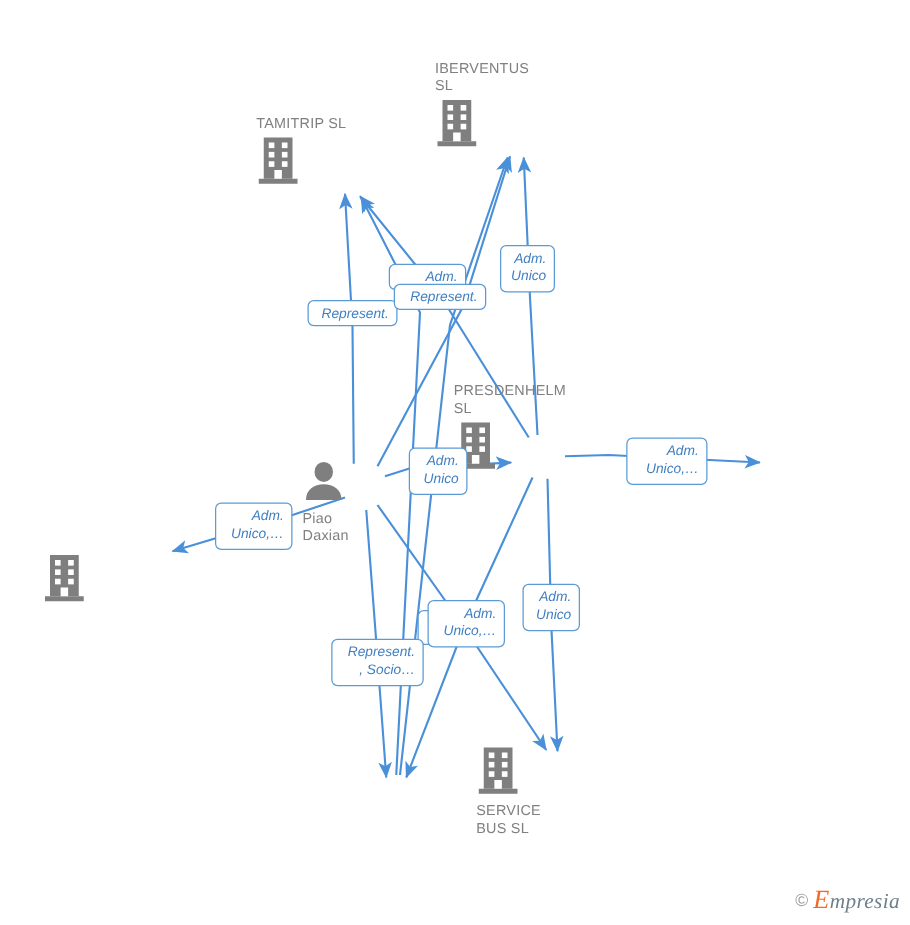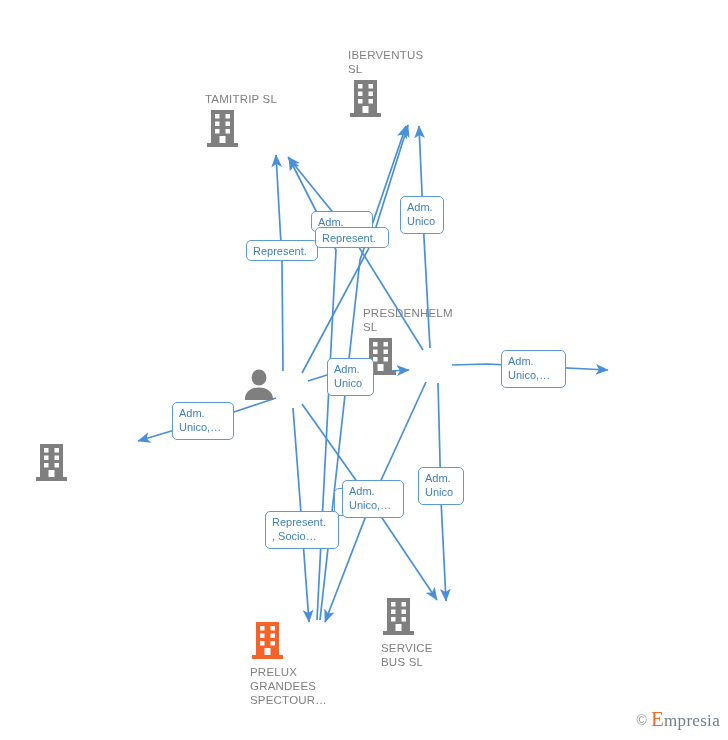--- a/index.html
+++ b/index.html
@@ -13,27 +13,27 @@
     font-size:11.5px;color:#808080;line-height:14px;
     font-family:"Liberation Sans",sans-serif;letter-spacing:.2px;
     white-space:pre-line;
   }
   .node .caption.above{margin-bottom:2px;}
   .node .caption.below{margin-top:1px;}
 
   .elabel{
     position:absolute;background:#ffffff;border:1.4px solid #5b9bd5;
     border-radius:5px;color:#3f7fc1;font-size:11px;line-height:14px;
-    font-family:"Liberation Sans",sans-serif;text-align:left;
-    padding:3px 6px;white-space:pre-line;box-sizing:border-box;
+    font-family:"Liberation Sans",sans-serif;text-align:right;
+    padding:3px 6px;white-space:pre-line;box-sizing:border-box;font-style:italic;
   }
 
   #watermark{position:absolute;right:8px;bottom:8px;display:flex;align-items:center;gap:4px;}
   #watermark .cmark{color:#9a9a9a;font-size:14px;}
-  #watermark .wordmark{font-family:"Liberation Serif",serif;font-size:17px;color:#6d7f8b;letter-spacing:.3px;}
+  #watermark .wordmark{font-family:"Liberation Serif",serif;font-style:italic;font-size:17px;color:#6d7f8b;letter-spacing:.3px;}
   #watermark .wordmark .cap{color:#f26a25;font-size:21px;}
 </style>
 </head>
 <body>
 
 <div id="stage">
 
   <svg id="edges" viewBox="0 0 728 740">
     <defs>
       <marker id="ah" markerWidth="9" markerHeight="9" refX="7.2" refY="3.2" orient="auto" markerUnits="strokeWidth">
@@ -154,20 +154,22 @@
 
   <div class="node" style="left:242px;top:368px;width:100px;">
     <span class="glyph">
       <svg width="34" height="34" viewBox="0 0 34 34">
           <g fill="#7f7f7f">
         <ellipse cx="17" cy="9.5" rx="7.4" ry="8"></ellipse>
         <path d="M2.8,32 C2.8,23.6 9.2,19.4 17,19.4 C24.8,19.4 31.2,23.6 31.2,32 Z"></path>
       </g>
         </svg>
     </span>
+    <div class="caption below">Piao
+Daxian</div>
   </div>
 
   <div class="node" style="left:381px;top:596px;width:130px;">
     <span class="glyph">
       <svg width="35" height="40" viewBox="0 0 35 40">
           <g fill="#7f7f7f">
         <rect x="6" y="2" width="23" height="33"></rect>
             <rect x="2" y="35" width="31" height="4"></rect>
         <g fill="#ffffff">
               <rect x="10" y="6" width="4.5" height="4.5"></rect>
@@ -178,42 +180,20 @@
               <rect x="20.5" y="21" width="4.5" height="4.5"></rect>
         <rect x="14.5" y="28" width="6" height="7"></rect>
             </g>
       </g>
         </svg>
     </span>
     <div class="caption below">SERVICE
 BUS  SL</div>
   </div>
 
-  <div class="node" style="left:250px;top:620px;width:130px;">
-    <span class="glyph">
-      <svg width="35" height="40" viewBox="0 0 35 40">
-          <g fill="#f4642a">
-        <rect x="6" y="2" width="23" height="33"></rect>
-            <rect x="2" y="35" width="31" height="4"></rect>
-        <g fill="#ffffff">
-              <rect x="10" y="6" width="4.5" height="4.5"></rect>
-              <rect x="20.5" y="6" width="4.5" height="4.5"></rect>
-        <rect x="10" y="13.5" width="4.5" height="4.5"></rect>
-              <rect x="20.5" y="13.5" width="4.5" height="4.5"></rect>
-        <rect x="10" y="21" width="4.5" height="4.5"></rect>
-              <rect x="20.5" y="21" width="4.5" height="4.5"></rect>
-        <rect x="14.5" y="28" width="6" height="7"></rect>
-            </g>
-      </g>
-        </svg>
-    </span>
-    <div class="caption below">PRELUX
-GRANDEES
-SPECTOUR…</div>
-  </div>
 
   <div class="elabel" style="left:246px;top:240px;width:72px;height:21px;">Represent.</div>
   <div class="elabel" style="left:311px;top:211px;width:62px;height:21px;">Adm.</div>
   <div class="elabel" style="left:315px;top:227px;width:74px;height:21px;">Represent.</div>
   <div class="elabel" style="left:400px;top:196px;width:44px;height:38px;">Adm.
 Unico</div>
   <div class="elabel" style="left:327px;top:358px;width:47px;height:38px;">Adm.
 Unico</div>
   <div class="elabel" style="left:172px;top:402px;width:62px;height:38px;">Adm.
 Unico,…</div>

